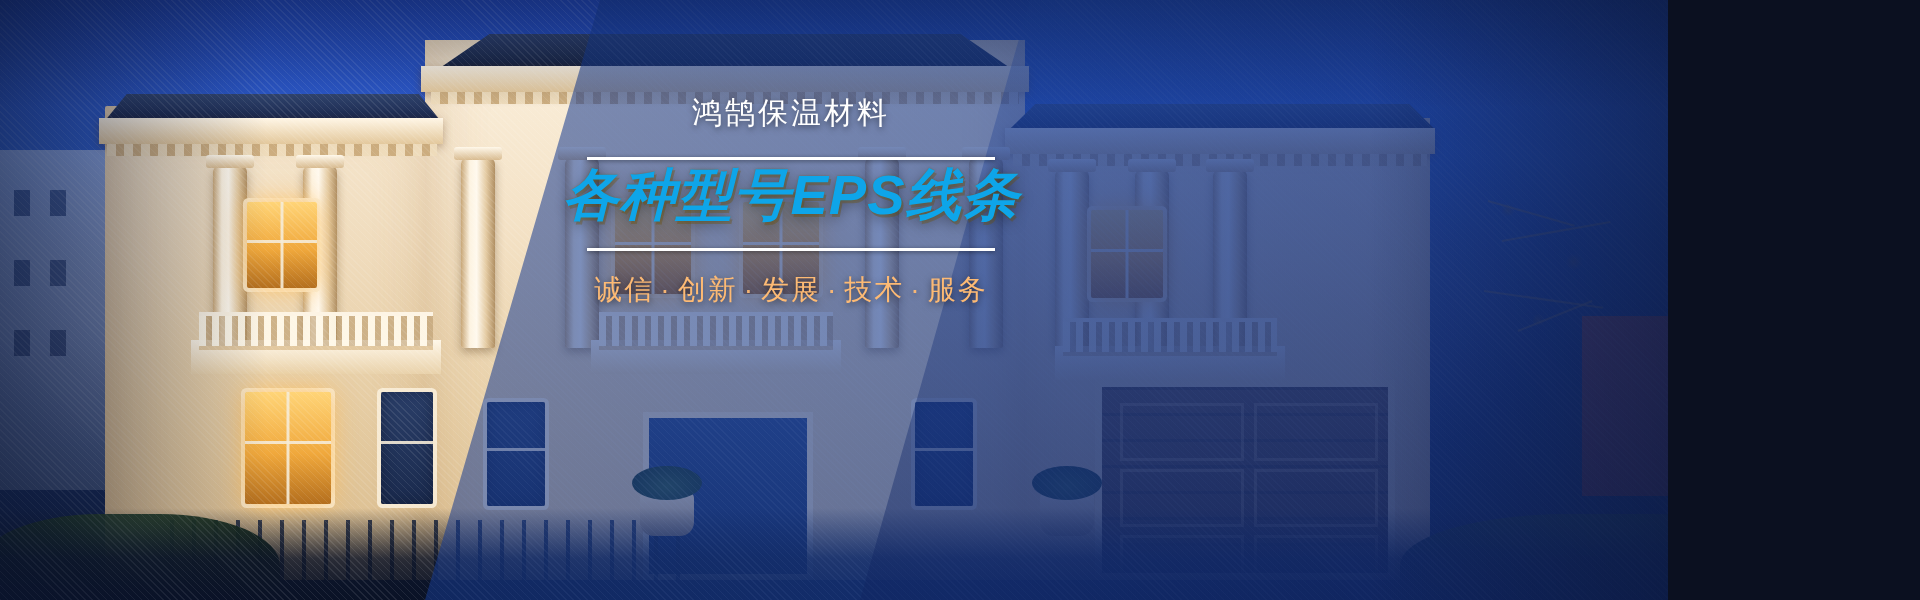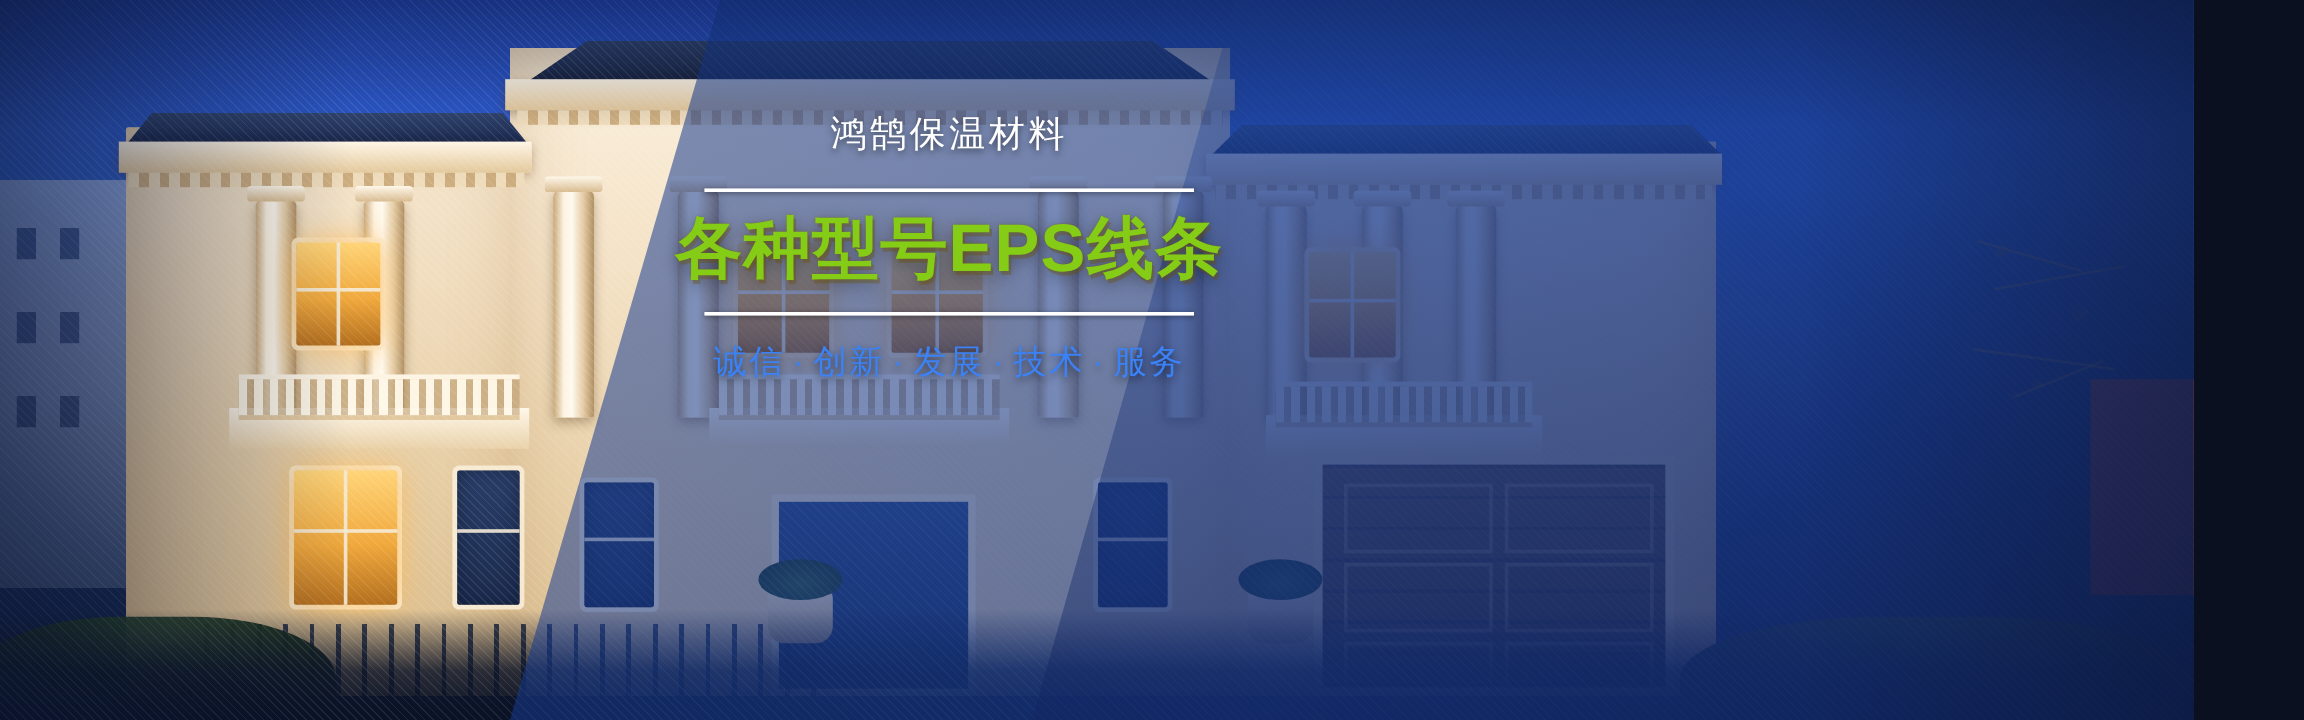--- a/index.html
+++ b/index.html
@@ -1,20 +1,20 @@
 <!DOCTYPE html>
 <html><head>
 <meta charset="utf-8">
 <style>
   html,body{margin:0;padding:0;background:#0b1020;}
   body{font-family:"Liberation Sans","DejaVu Sans",sans-serif;}
 
   .banner{
     position:relative;
-    width:1828px;height:600px;
+    width:1668px;height:600px;
     overflow:hidden;
     background:#16265c;
   }
 
   
   .sky{
     position:absolute;inset:0;
     background:
       linear-gradient(180deg,#1f43ae 0%, #2a55c4 14%, #2f5ec9 26%, #24489f 42%, #1b3478 60%, #15264f 82%, #101c39 100%);
   }
@@ -210,35 +210,36 @@
     line-height:1.15;
     white-space:nowrap;
   }
   .rule{
     width:408px;height:3px;margin:26px auto 0 auto;
     background:#ffffff;
     box-shadow:0 1px 4px rgba(0,0,0,.45);
   }
   .rule.bottom{margin:22px auto 0 auto;}
   .headline{
-    margin-top:16px;
-    color:#84cc16;
+    margin-top:4px;
+    color:#0ea5e9;
     font-size:56px;
     font-weight:700;
     line-height:1.12;
     letter-spacing:1px;
     white-space:nowrap;
     text-shadow:
       0 0 2px rgba(120,90,0,.55),
       2px 3px 0 rgba(110,80,0,.35),
       0 4px 14px rgba(0,0,0,.40);
+    font-style: italic;
   }
   .tagline{
     margin-top:20px;
-    color:#3b82f6;
+    color:#fdba74;
     font-size:28px;
     font-weight:400;
     letter-spacing:2px;
     white-space:nowrap;
     text-shadow:0 2px 7px rgba(0,0,0,.55);
   }
   .tagline .dot{padding:0 6px;opacity:.95;}
 </style>
 </head>
 <body>

